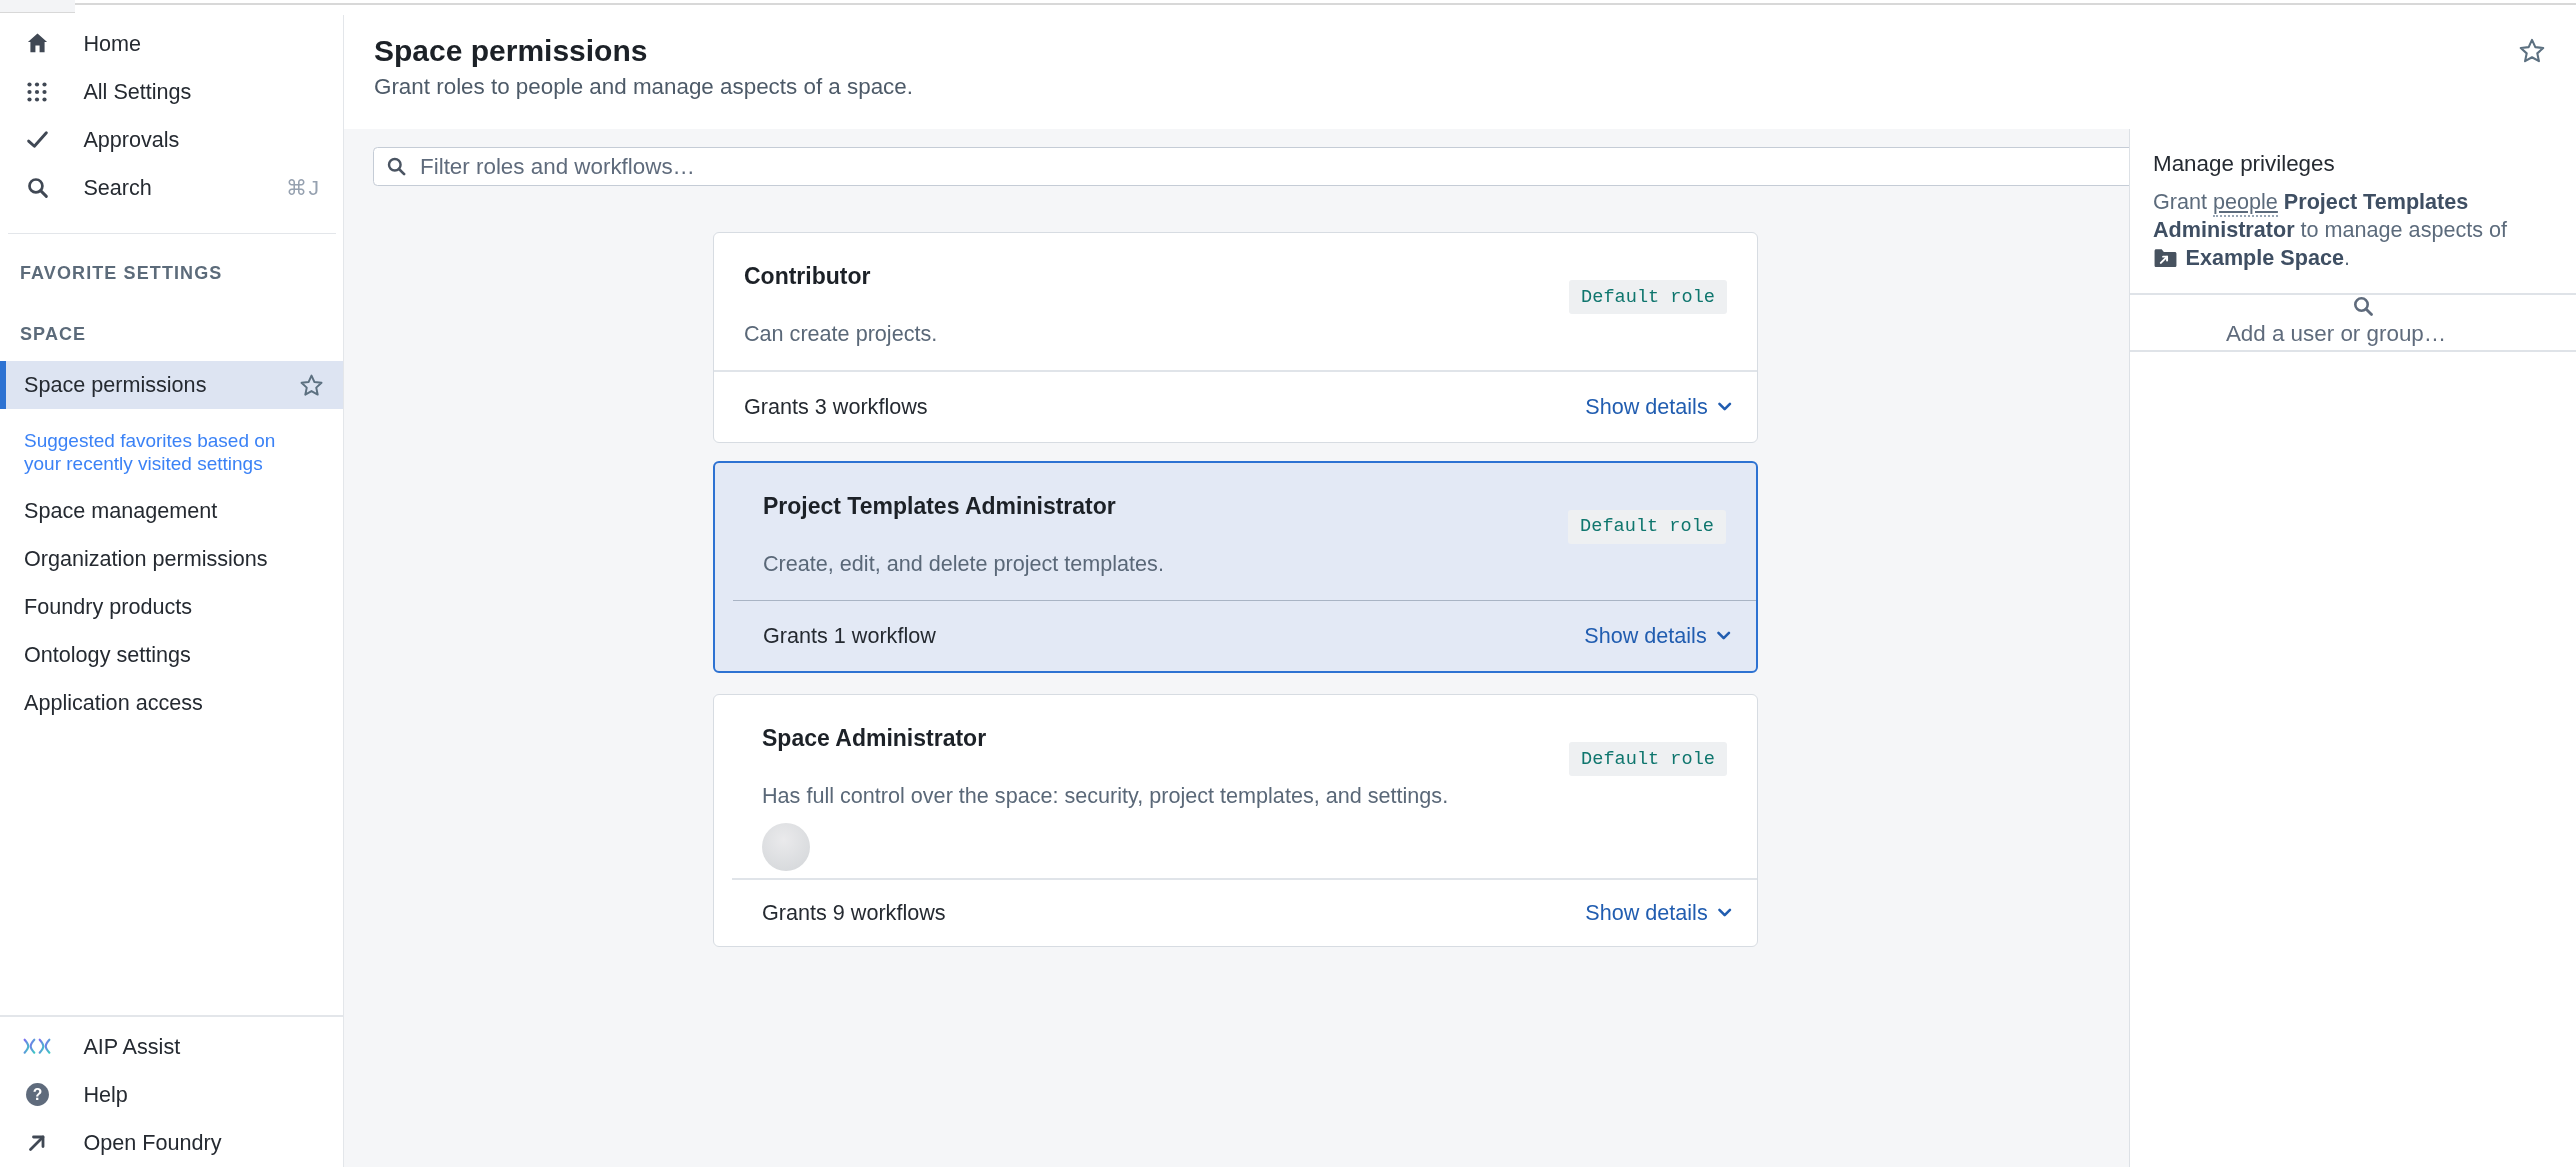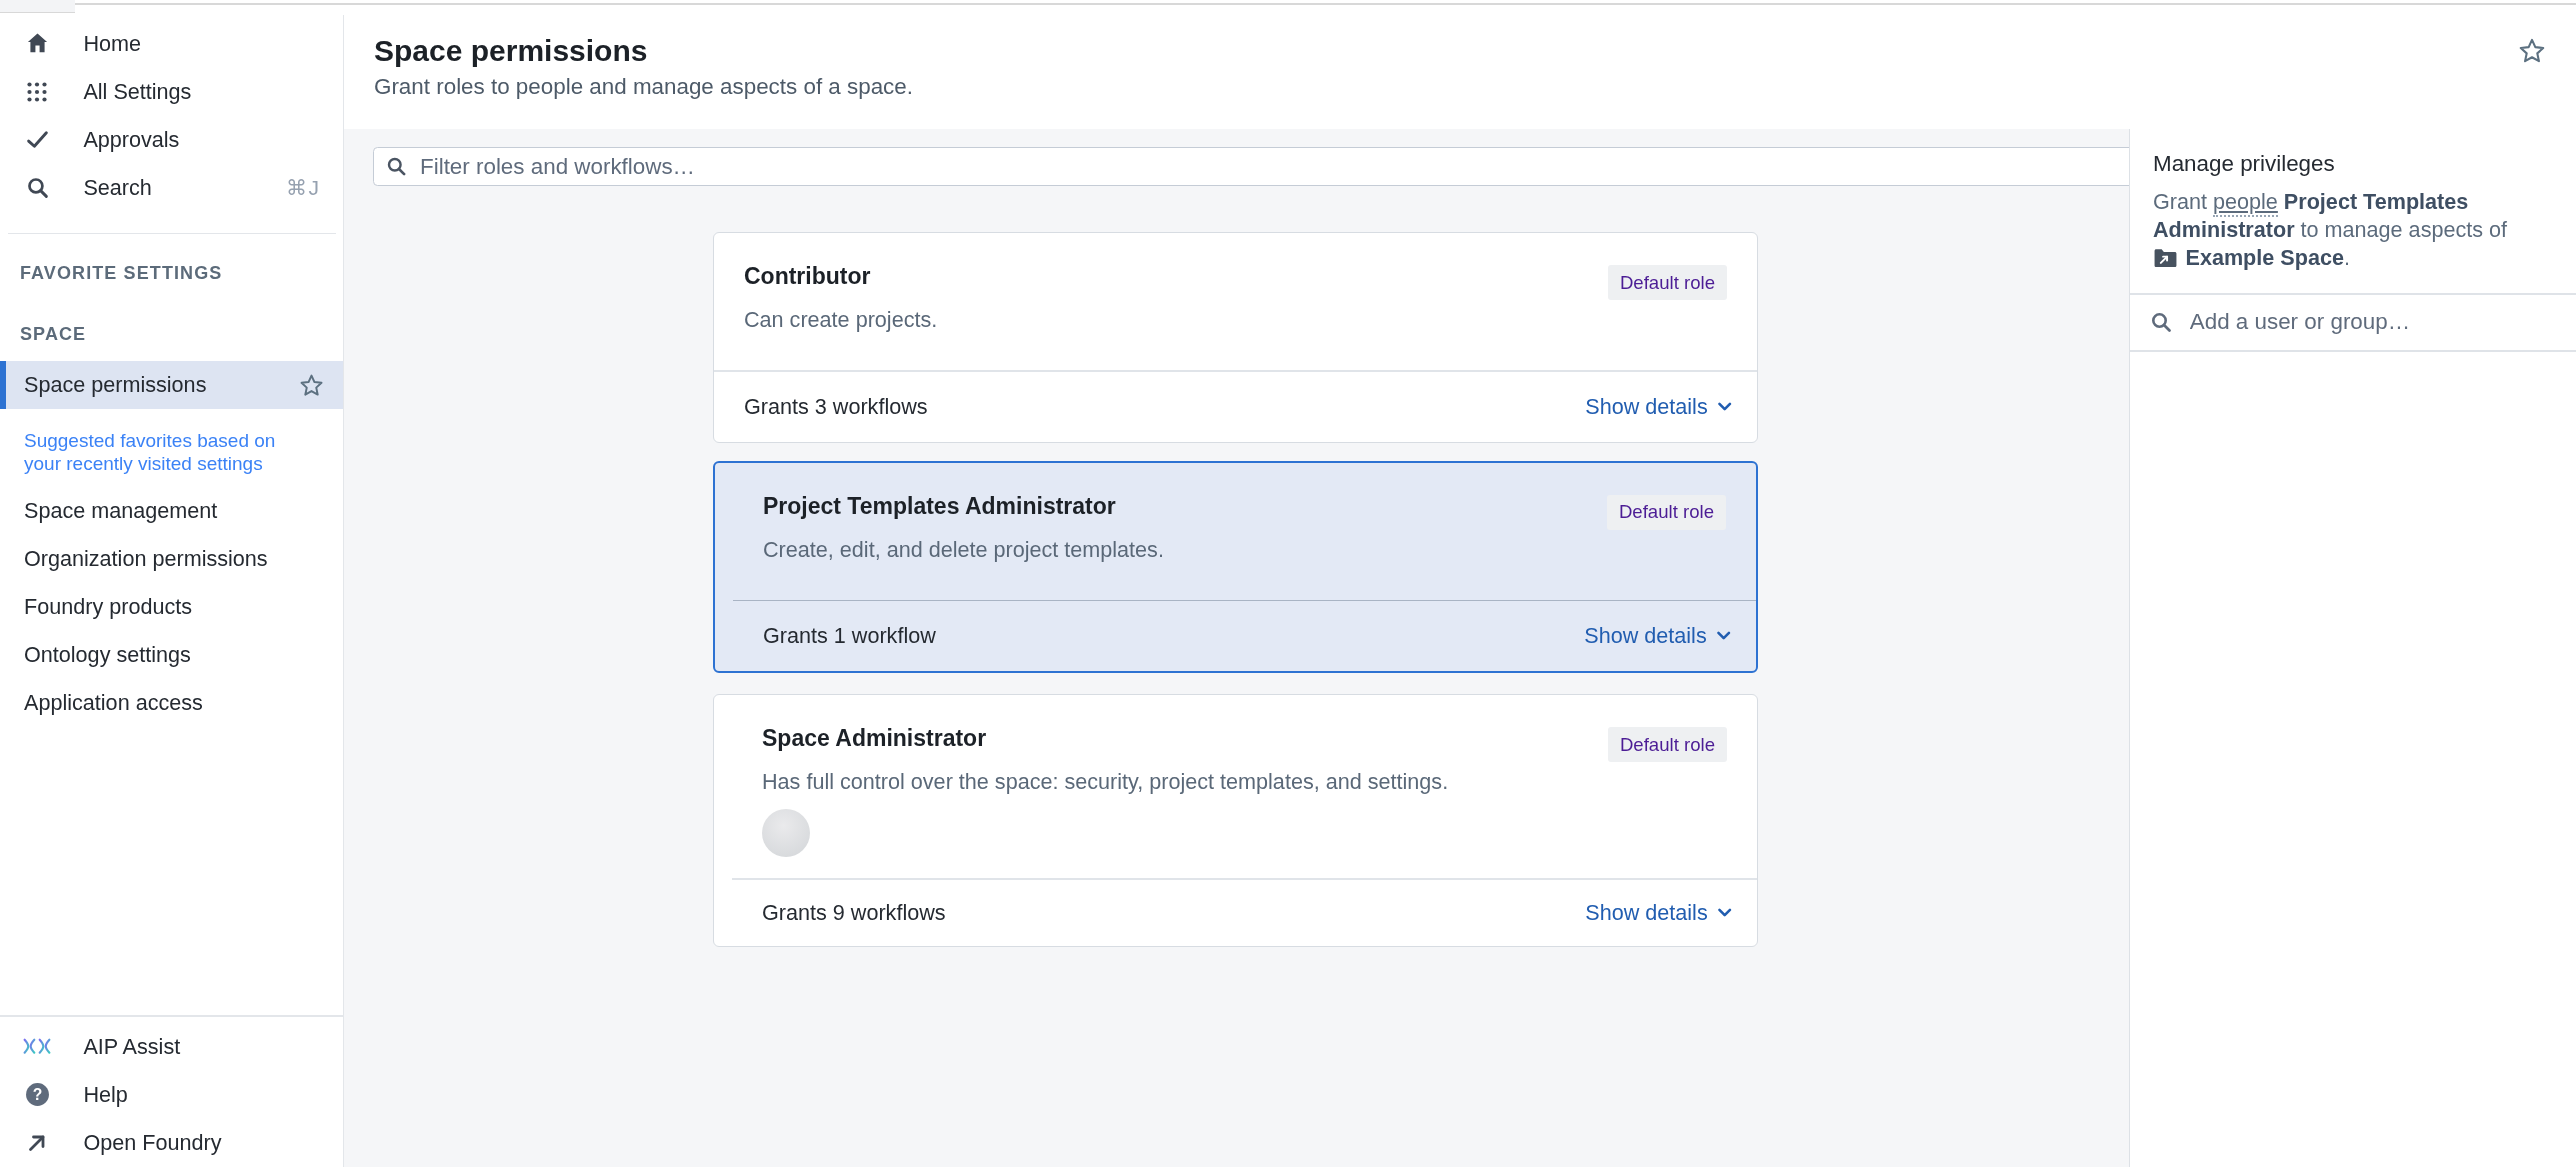--- a/index.html
+++ b/index.html
@@ -51,42 +51,42 @@
 
   .cards{position:absolute;left:369px;top:103px;width:1045px;}
   .role-card{background:#fff;border:1.5px solid #d7dce2;border-radius:6px;cursor:pointer;}
   .role-card + .role-card{margin-top:18px;padding-left:18px;}
   .role-card.card3{margin-top:21px;}
   .role-card.selected{border:2.2px solid #2d72d2;background:#e3e9f5;}
   .card-body{box-sizing:border-box;height:137px;padding:28px 30px 0;}
   .card3 .card-body{height:183px;}
   .title-row{display:flex;align-items:flex-start;justify-content:space-between;}
   .role-title{font-size:23px;font-weight:bold;color:#1c2127;line-height:30px;}
-  .role-badge{background:#eef0f2;border-radius:3px;padding:6.7px 12px;font-size:18.6px;color:#4c1d95;margin-top:4px;white-space:nowrap;}
+  .role-badge{background:#eef0f2;border-radius:3px;padding:6.7px 12px;font-size:18.6px;color:#0f766e;margin-top:19px;white-space:nowrap;font-family:Liberation Mono, monospace;}
   .role-desc{margin-top:6px;font-size:21.6px;line-height:27px;color:#5a6878;}
   .role-avatar{width:48px;height:48px;border-radius:50%;margin-top:13.4px;
                background:radial-gradient(circle at 45% 35%, #eaeaec, #d2d5d8);}
   .card-divider{height:1.5px;background:#e0e4e9;}
   .selected .card-divider{background:#a9b4c4;}
   .card-footer{height:70px;display:flex;align-items:center;justify-content:space-between;padding:0 22.4px 0 30px;}
   .card3 .card-footer{height:66px;}
   .grants{font-size:21.6px;color:#252a31;}
   .details{display:flex;align-items:center;gap:7.5px;color:#215db0;font-size:21.6px;cursor:pointer;}
 
   
   .panel{position:absolute;left:2129px;top:129px;width:447px;bottom:0;background:#fff;
          border-left:1.5px solid #dde1e6;box-sizing:border-box;}
   .panel-title{margin:22.4px 0 0 23px;font-size:22.4px;color:#252a31;line-height:25px;}
   .panel-text{margin:12px 27px 0 23px;font-size:21.6px;line-height:27.6px;color:#5c6b7c;}
   .panel-text b{color:#3f4f63;}
   .dotted{border-bottom:2.2px dotted #97a5b4;padding-bottom:0.7px;cursor:pointer;text-decoration:underline;}
   .folder-ic{display:inline-block;vertical-align:-4.5px;margin-right:7.5px;}
   .panel-hr{position:absolute;left:0;right:0;height:1.5px;background:#dfe3e8;}
   .hr1{top:164px;} .hr2{top:221px;}
-  .add-row{position:absolute;top:165px;left:0;right:0;height:55px;display:flex;align-items:center;padding-left:19.4px;}
+  .add-row{position:absolute;top:165px;left:0;right:0;height:55px;display:flex;align-items:center;padding-left:19.4px;flex-direction:column;}
   .add-input{flex:1;border:none;outline:none;background:transparent;font-size:22.4px;color:#252a31;
              padding-left:16.4px;font-family:"Liberation Sans","DejaVu Sans",sans-serif;}
   .add-input::placeholder{color:#5f6b7c;opacity:1;}
 </style>
 </head>
 <body>
 
 <div class="top-line"></div>
 <div class="top-tab"></div>
 

